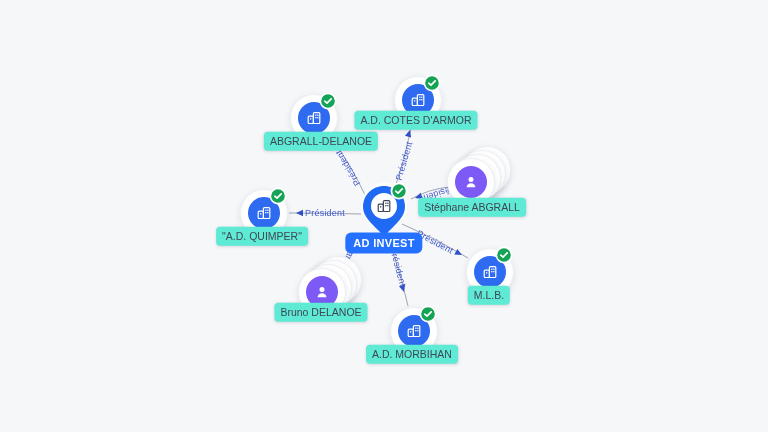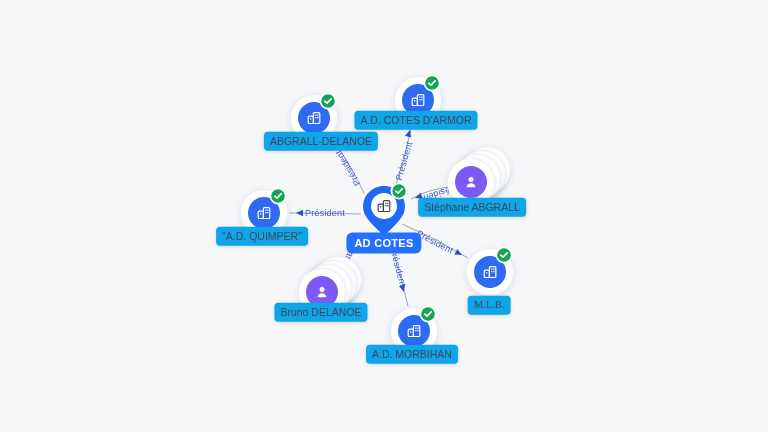--- a/index.html
+++ b/index.html
@@ -12,21 +12,21 @@
   .edge-label{position:absolute;font-size:9px;color:#4058cf;white-space:nowrap;letter-spacing:.2px;}
   .node{position:absolute;width:46px;height:46px;pointer-events:auto;}
   .node-circle,.ghost{position:absolute;width:46px;height:46px;background:#fff;border-radius:50%;
          border:1px solid #edeff3;box-shadow:0 2px 6px rgba(40,60,100,.13);}
   .node-circle{left:0;top:0;}
   .node-inner{position:absolute;left:7px;top:7px;width:32px;height:32px;border-radius:50%;
          display:flex;align-items:center;justify-content:center;}
   .node-inner.company{background:#2e6bf0;}
   .node-inner.person{background:#7d5af5;}
   .badge{position:absolute;left:29px;top:-2px;width:18px;height:18px;}
-  .pill{position:absolute;transform:translate(-50%,-50%);background:#0ea5e9;color:#3f4757;
+  .pill{position:absolute;transform:translate(-50%,-50%);background:#5eead4;color:#3f4757;
         font-size:10.5px;line-height:1;padding:4px 6px;border-radius:4px;white-space:nowrap;
         box-shadow:0 1px 3px rgba(30,40,70,.14);pointer-events:auto;}
   .center-node{position:absolute;left:0;top:0;pointer-events:none;}
   .center-node svg{position:absolute;pointer-events:auto;}
   .center-pill{background:#2470ff;color:#fff;font-weight:bold;font-size:11px;
         padding:5px 8px;border-radius:6px;letter-spacing:.3px;box-shadow:none;}
 </style>
 </head>
 <body>
 
@@ -197,21 +197,21 @@
             <circle cx="9" cy="9" r="7.6" fill="#15a356" stroke="#fff" stroke-width="1.6"></circle>
             <path d="M5.8 9.2 L8 11.2 L12.2 6.8" fill="none" stroke="#fff" stroke-width="1.7" stroke-linecap="round" stroke-linejoin="round"></path>
           </svg></div>
       </div>
     </div>
   <div id="node-labels">
       <div class="pill" style="left: 321px; top: 141px;">ABGRALL-DELANOE</div>
       <div class="pill" style="left: 416px; top: 120px;">A.D. COTES D'ARMOR</div>
       <div class="pill" style="left: 472px; top: 201px; margin-top: 6px;">Stéphane ABGRALL</div>
       <div class="pill" style="left: 262px; top: 236px;">"A.D. QUIMPER"</div>
-      <div class="pill" style="left: 489px; top: 305px; font-family: Liberation Serif, serif;">M.L.B.</div>
+      <div class="pill" style="left: 489px; top: 295px;">M.L.B.</div>
       <div class="pill" style="left: 412px; top: 354px;">A.D. MORBIHAN</div>
       <div class="pill" style="left: 321px; top: 312px;">Bruno DELANOE</div>
     </div>
 
   <div class="center-node">
     <svg width="56" height="64" viewBox="0 0 56 64" style="left:356px;top:180px;">
       <circle cx="28" cy="26" r="23" fill="#ffffff" opacity="0.85"></circle>
       <path d="M28 6 C16.3 6 7 15.2 7 26.6 C7 36 13.5 42.3 28 56 C42.5 42.3 49 36 49 26.6 C49 15.2 39.7 6 28 6 Z" fill="#2069f2"></path>
       <circle cx="28" cy="26" r="13" fill="#ffffff"></circle>
       <g transform="translate(20,18)">
@@ -225,15 +225,15 @@
           <rect x="9.2" y="7" width="1.3" height="1.3"></rect>
             <rect x="11.2" y="7" width="1.3" height="1.3"></rect>
           <rect x="4" y="8.2" width="1.3" height="1.3"></rect>
         </g>
       </g>
       <g transform="translate(34,2)">
         <circle cx="9" cy="9" r="7.6" fill="#15a356" stroke="#fff" stroke-width="1.8"></circle>
         <path d="M5.8 9.2 L8 11.2 L12.2 6.8" fill="none" stroke="#fff" stroke-width="1.7" stroke-linecap="round" stroke-linejoin="round"></path>
       </g>
     </svg>
-    <div class="pill center-pill" style="left:384px;top:243px;">AD COTES</div>
+    <div class="pill center-pill" style="left:384px;top:243px;">AD INVEST</div>
   </div>
 </div>
 
 </body></html>

